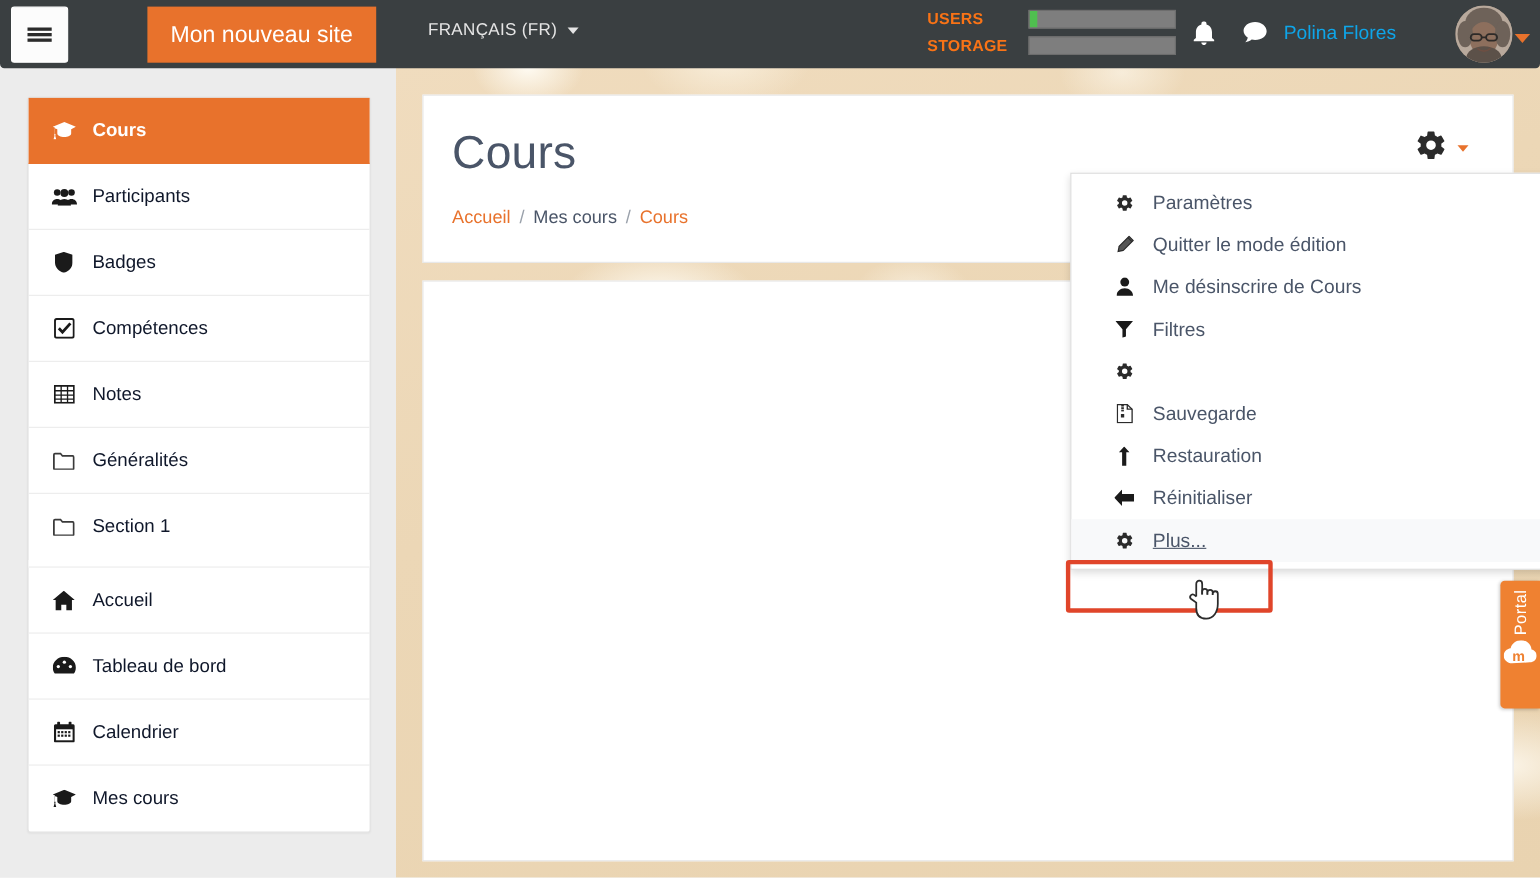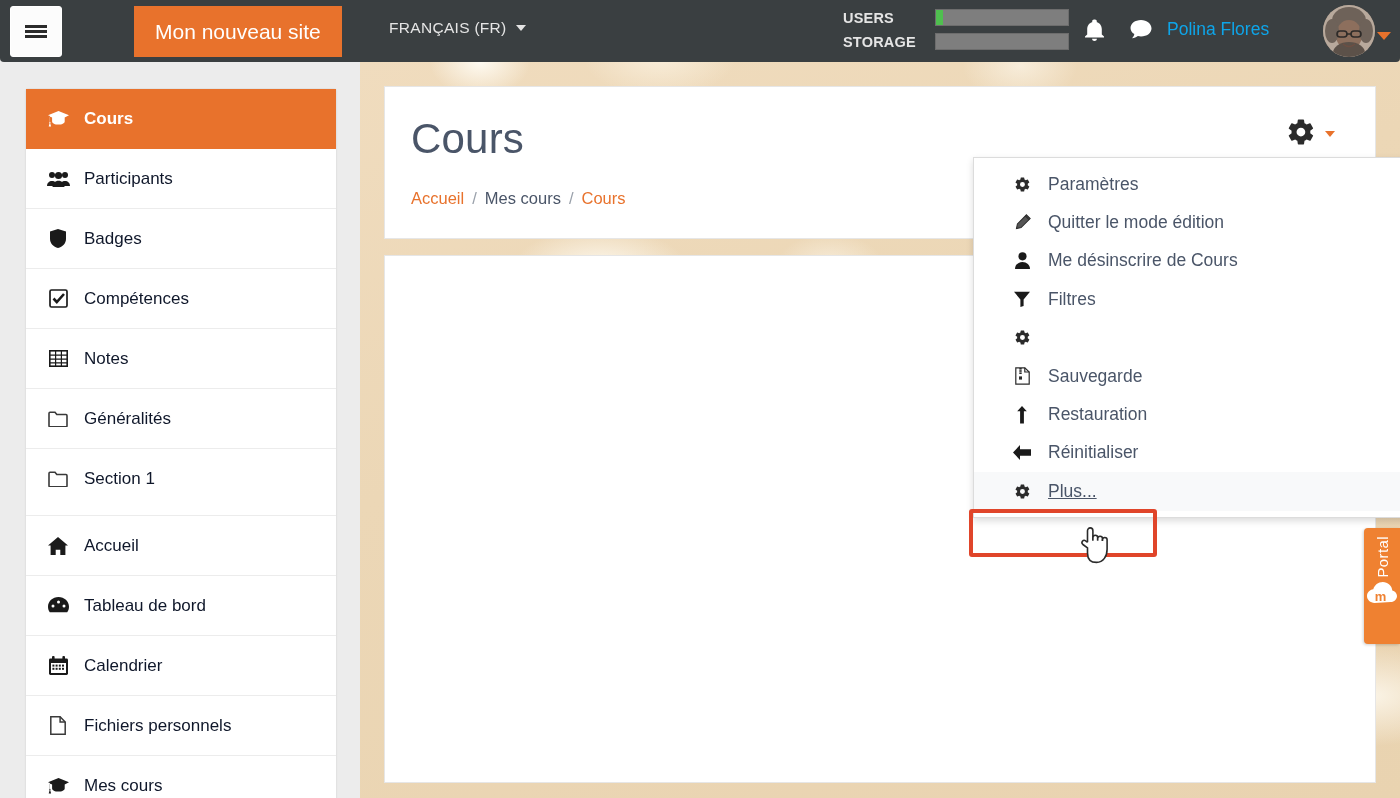--- a/index.html
+++ b/index.html
@@ -81,21 +81,21 @@
     display: inline-block;
   }
   .caret-down.orange { border-top-color: #e8722c; }
 
   .usage {
     position: absolute; left: 843px; top: 7px;
     display: flex; flex-direction: column; gap: 3px;
   }
   .usage-row { display: flex; align-items: center; height: 21px; }
   .usage-label {
-    color: #e5e5e5;
+    color: #f97316;
     font-size: 14.5px;
     font-weight: bold;
     letter-spacing: .2px;
     width: 92px;
   }
   .usage-track {
     width: 134px; height: 17px;
     background: #7e7e7e;
     border: 1px solid #6d6d6d;
     position: relative;
@@ -495,29 +495,20 @@
                 <rect x="3.4" y="11.8" width="2" height="2"></rect>
                 <rect x="6.6" y="11.8" width="2" height="2"></rect>
                 <rect x="9.8" y="11.8" width="2" height="2"></rect>
                 <rect x="13" y="11.8" width="2" height="2"></rect>
               </g>
             </svg>
         </span>
         <span>Calendrier</span>
       </div>
 
-      <div class="nav-item">
-        <span class="nav-icon">
-          <svg width="16" height="19" viewBox="0 0 16 19" fill="none" stroke="#3a3a3a" stroke-width="1.5">
-              <path d="M.8.8h9.3L15.2 6v12.2H.8z"></path>
-              <path d="M10.1.8V6h5.1"></path>
-            </svg>
-        </span>
-        <span>Fichiers personnels</span>
-      </div>
 
       <div class="nav-item">
         <span class="nav-icon">
           <svg width="21" height="16" viewBox="0 0 21 16" fill="#1a1a1a">
               <path d="M10.5 0L0 4.3l2 .8v5.3c-.4.2-.7.6-.7 1.1 0 .3.1.6.3.8l-.9 3.3h2.4l-.9-3.3c.2-.2.3-.5.3-.8 0-.5-.3-.9-.7-1.1V5.6l2.3.9v3.9c0 1.8 3 3.2 6.3 3.2s6.3-1.4 6.3-3.2V6.5L21 4.3 10.5 0z"></path>
             </svg>
         </span>
         <span>Mes cours</span>
       </div>
     </div>

